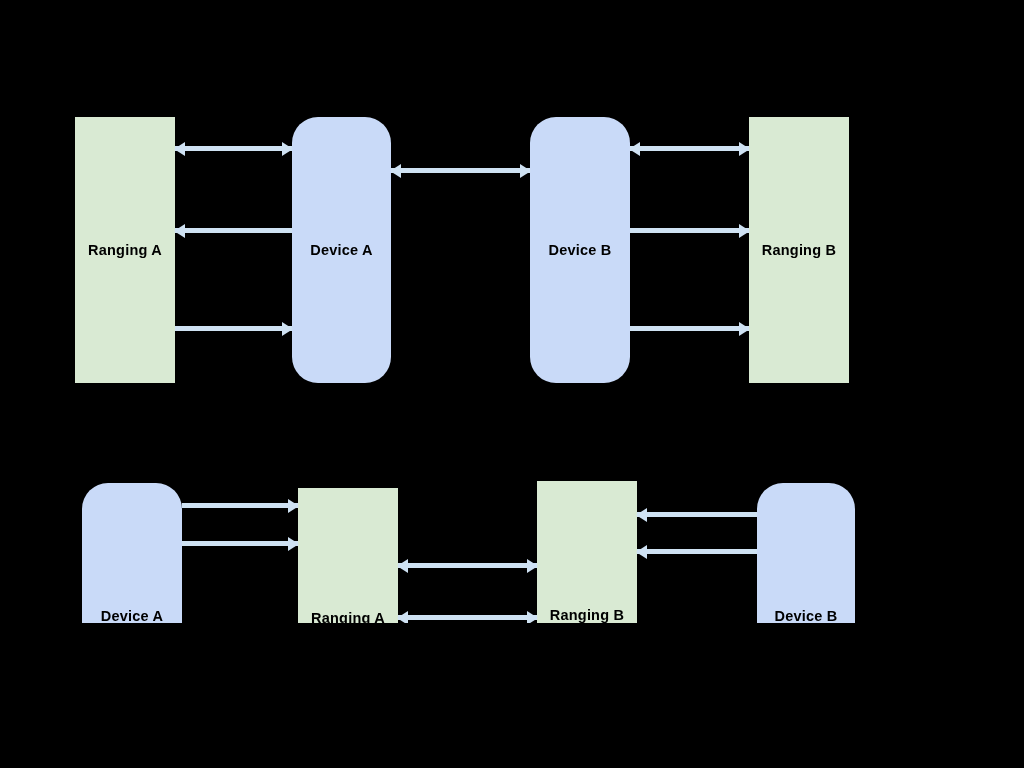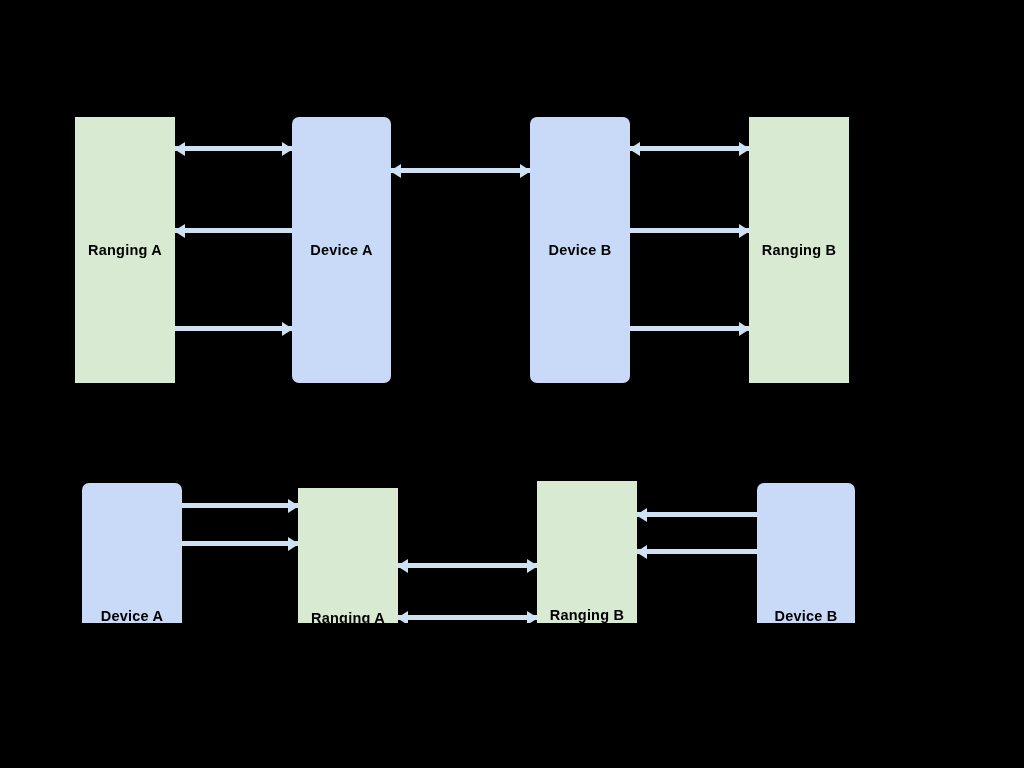--- a/index.html
+++ b/index.html
@@ -24,21 +24,21 @@
     font-weight: bold;
     font-size: 14.5px;
     color: #000000;
     letter-spacing: 0.2px;
   }
   .box.ranging {
     background: #d9ead3;
   }
   .box.device {
     background: #c9daf8;
-    border-radius: 7px;
+    border-radius: 26px;
   }
   .arrow {
     position: absolute;
     height: 5px;
     background: #cfe2f3;
   }
   .arrow.head-left::before {
     content: "";
     position: absolute;
     left: -1px;

